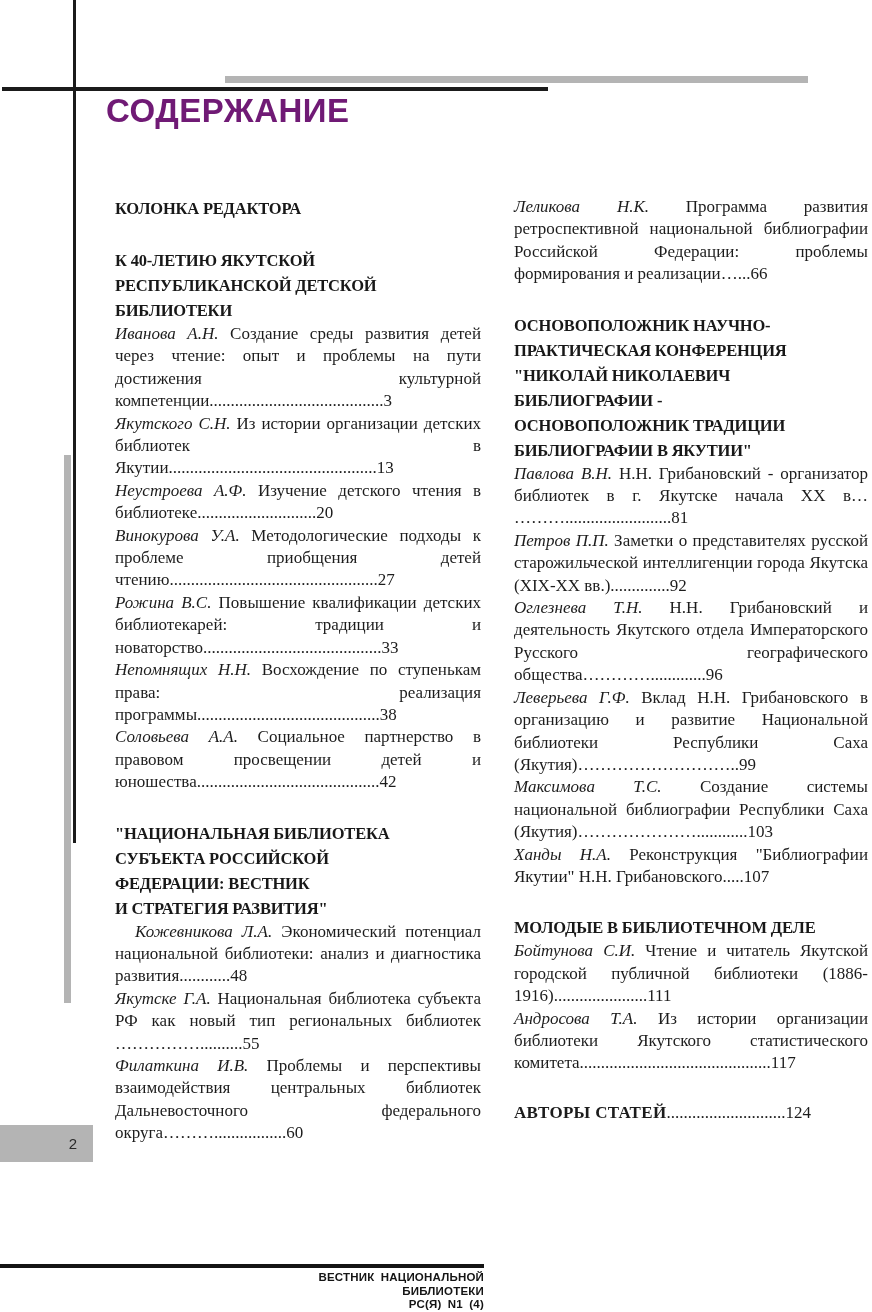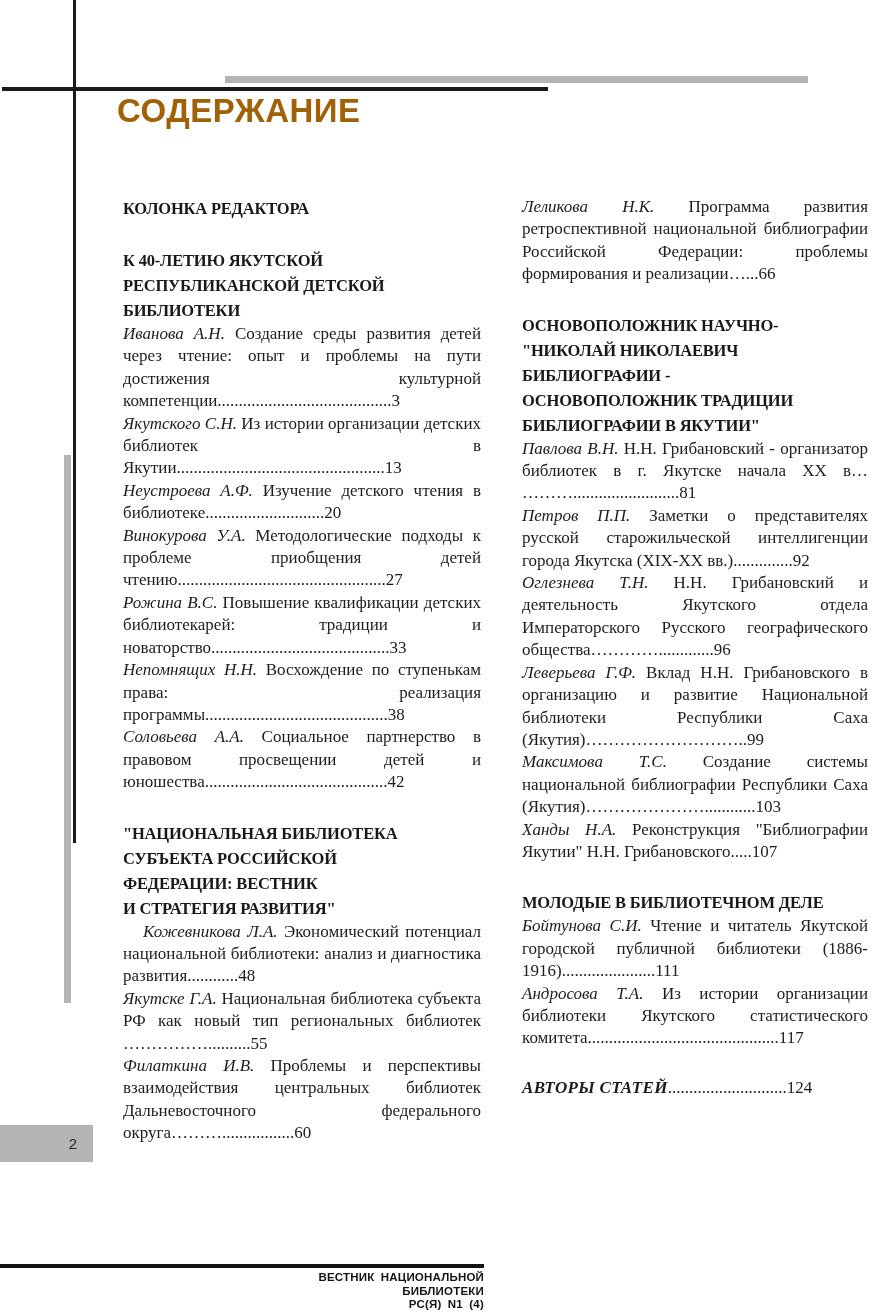--- a/index.html
+++ b/index.html
@@ -12,43 +12,43 @@
     overflow: hidden;
   }
 
   
   .rule-vert-black { position: absolute; left: 73px; top: 0; width: 3px; height: 843px; background: #1b1b1b; }
   .bar-vert-gray   { position: absolute; left: 64px; top: 455px; width: 7px; height: 548px; background: #b4b4b4; }
   .bar-gray-top    { position: absolute; left: 225px; top: 76px; width: 583px; height: 7px; background: #b4b4b4; }
   .rule-black-top  { position: absolute; left: 2px; top: 87px; width: 546px; height: 4px; background: #1b1b1b; }
 
   .page-title {
-    position: absolute; left: 117px; top: 92px;
+    position: absolute; left: 106px; top: 92px;
     font-family: "Liberation Sans", sans-serif;
     font-weight: bold; font-size: 33px; letter-spacing: 0.5px;
-    color: #a16207;
+    color: #701a75;
   }
 
   .col {
     position: absolute; top: 196px;
     font-size: 17px; line-height: 22.4px;
     text-align: justify;
   }
   #col-left  { left: 107px; width: 374px; }
   #col-right { left: 506px; width: 362px; }
 
-  .toc-section { margin: 0 0 27px 16px; }
+  .toc-section { margin: 0 0 27px 8px; }
   .section-heading {
     font-weight: bold; font-size: 16.5px; line-height: 25px;
     text-align: left; letter-spacing: -0.2px; color: #181818;
   }
   .toc-entry { margin: 0; }
   .toc-entry.indent { text-indent: 20px; }
   .author { font-style: italic; }
-  .author-bold { font-weight: bold; letter-spacing: 0.3px; font-style: italic; }
+  .author-bold { font-weight: bold; letter-spacing: 0.3px; }
 
   .page-num-box {
     position: absolute; left: 0; top: 1125px; width: 93px; height: 37px;
     background: #b4b4b4; box-sizing: border-box;
     display: flex; align-items: center; justify-content: flex-end;
     padding-right: 16px;
     font-family: "Liberation Sans", sans-serif; font-size: 15px; color: #2a2a2a;
   }
 
   .footer-rule {
@@ -97,20 +97,21 @@
       <p class="toc-entry"><span class="author">Якутске Г.А. </span>Национальная библиотека субъекта РФ  как новый тип региональных библиотек ……………..........55</p>
       <p class="toc-entry"><span class="author">Филаткина И.В. </span>Проблемы и перспективы взаимодействия центральных библиотек Дальневосточного федерального округа……….................60</p>
     </div>
   </div>
 <div id="col-right" class="col">
     <div class="toc-section">
       <p class="toc-entry"><span class="author">Леликова Н.К. </span>Программа развития ретроспективной национальной библиографии Российской Федерации: проблемы формирования и реализации…...66</p>
     </div>
     <div class="toc-section">
       <div class="section-heading">ОСНОВОПОЛОЖНИК НАУЧНО-</div>
+      <div class="section-heading">ПРАКТИЧЕСКАЯ КОНФЕРЕНЦИЯ</div>
       <div class="section-heading">"НИКОЛАЙ НИКОЛАЕВИЧ</div>
       <div class="section-heading">БИБЛИОГРАФИИ -</div>
       <div class="section-heading">ОСНОВОПОЛОЖНИК ТРАДИЦИИ</div>
       <div class="section-heading">БИБЛИОГРАФИИ В ЯКУТИИ"</div>
       <p class="toc-entry"><span class="author">Павлова  В.Н. </span>Н.Н.  Грибановский - организатор библиотек в г. Якутске начала ХХ в… ……….........................81</p>
       <p class="toc-entry"><span class="author">Петров П.П. </span>Заметки о представителях русской старожильческой интеллигенции города Якутска (XIX-XX вв.)..............92</p>
       <p class="toc-entry"><span class="author">Оглезнева Т.Н. </span>Н.Н. Грибановский и деятельность Якутского отдела Императорского Русского географического общества………….............96</p>
       <p class="toc-entry"><span class="author">Леверьева  Г.Ф. </span>Вклад Н.Н. Грибановского в организацию и развитие Национальной библиотеки Республики Саха (Якутия)………………………..99</p>
       <p class="toc-entry"><span class="author">Максимова Т.С. </span>Создание системы национальной библиографии Республики Саха (Якутия)…………………............103</p>
       <p class="toc-entry"><span class="author">Ханды Н.А. </span>Реконструкция "Библиографии Якутии" Н.Н. Грибановского.....107</p>

